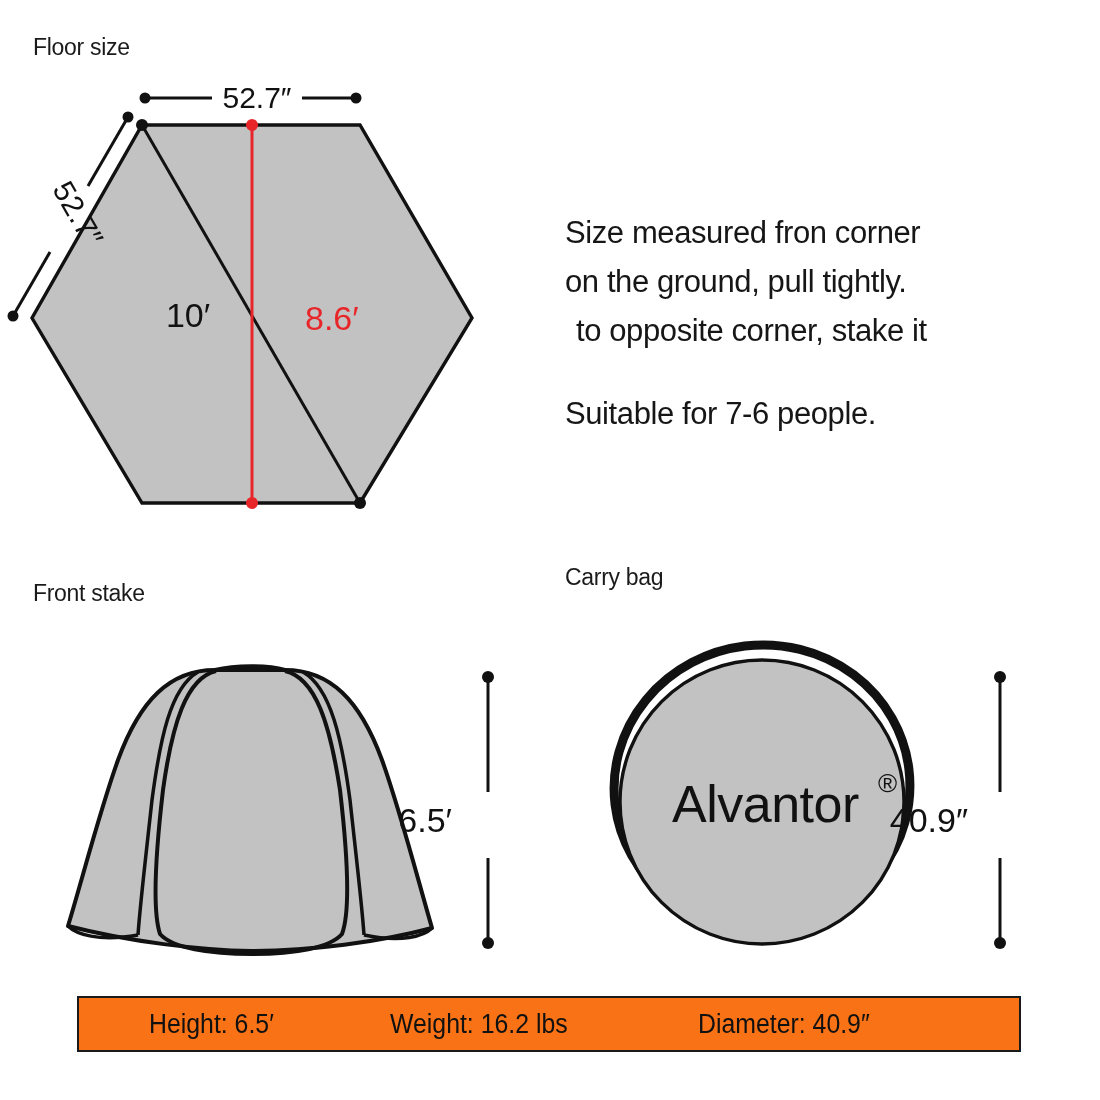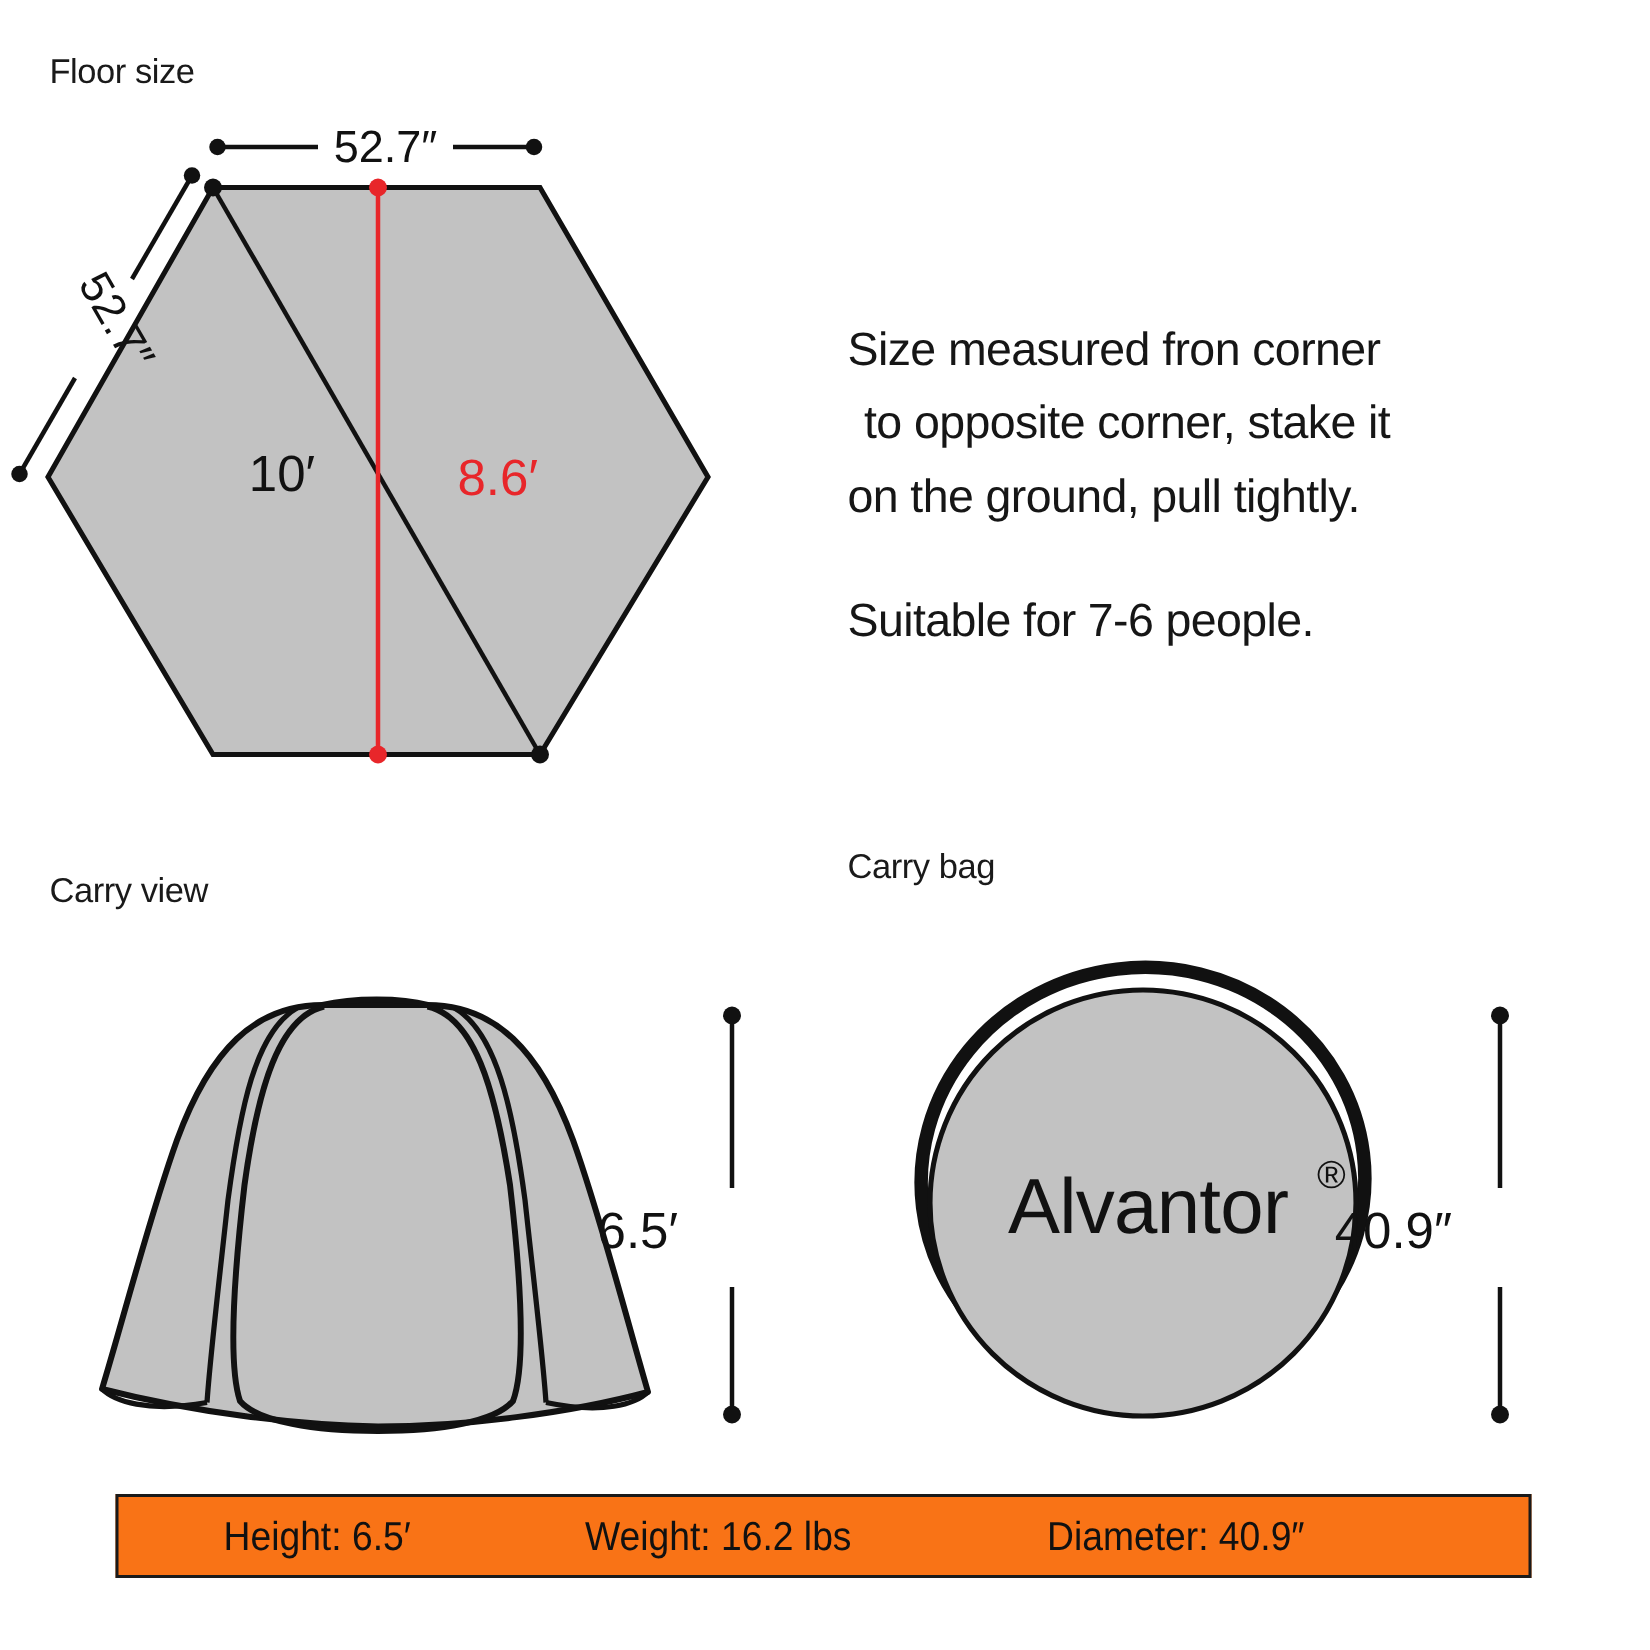--- a/index.html
+++ b/index.html
@@ -150,27 +150,27 @@
       <circle cx="252" cy="423" r="6" fill="#e8262a"></circle>
       <text class="dim-label-red" x="305" y="250">8.6′</text>
     </g>
 
     <circle cx="142" cy="45" r="6" fill="#111111"></circle>
     <circle cx="360" cy="423" r="6" fill="#111111"></circle>
   </svg>
 
   <div class="desc-block">
     <div class="desc-line">Size measured fron corner</div>
+    <div class="desc-line">on the ground, pull tightly.</div>
     <div class="desc-line desc-indent">to opposite corner, stake it</div>
-    <div class="desc-line">on the ground, pull tightly.</div>
     <div class="desc-gap"></div>
     <div class="desc-line">Suitable for 7-6 people.</div>
   </div>
 
-  <div class="section-title" id="title-front">Carry view</div>
+  <div class="section-title" id="title-front">Front stake</div>
 
   <svg class="canvas" id="svg-front" width="520" height="340" viewBox="0 0 520 340">
 
     <path d="M 195 40
              C 150 40, 120 70, 98 130
              C 80 180, 62 250, 48 296
              C 110 312, 180 320, 232 321
              C 290 321, 360 312, 412 298
              C 398 250, 380 180, 362 130
              C 340 70, 310 40, 265 40

